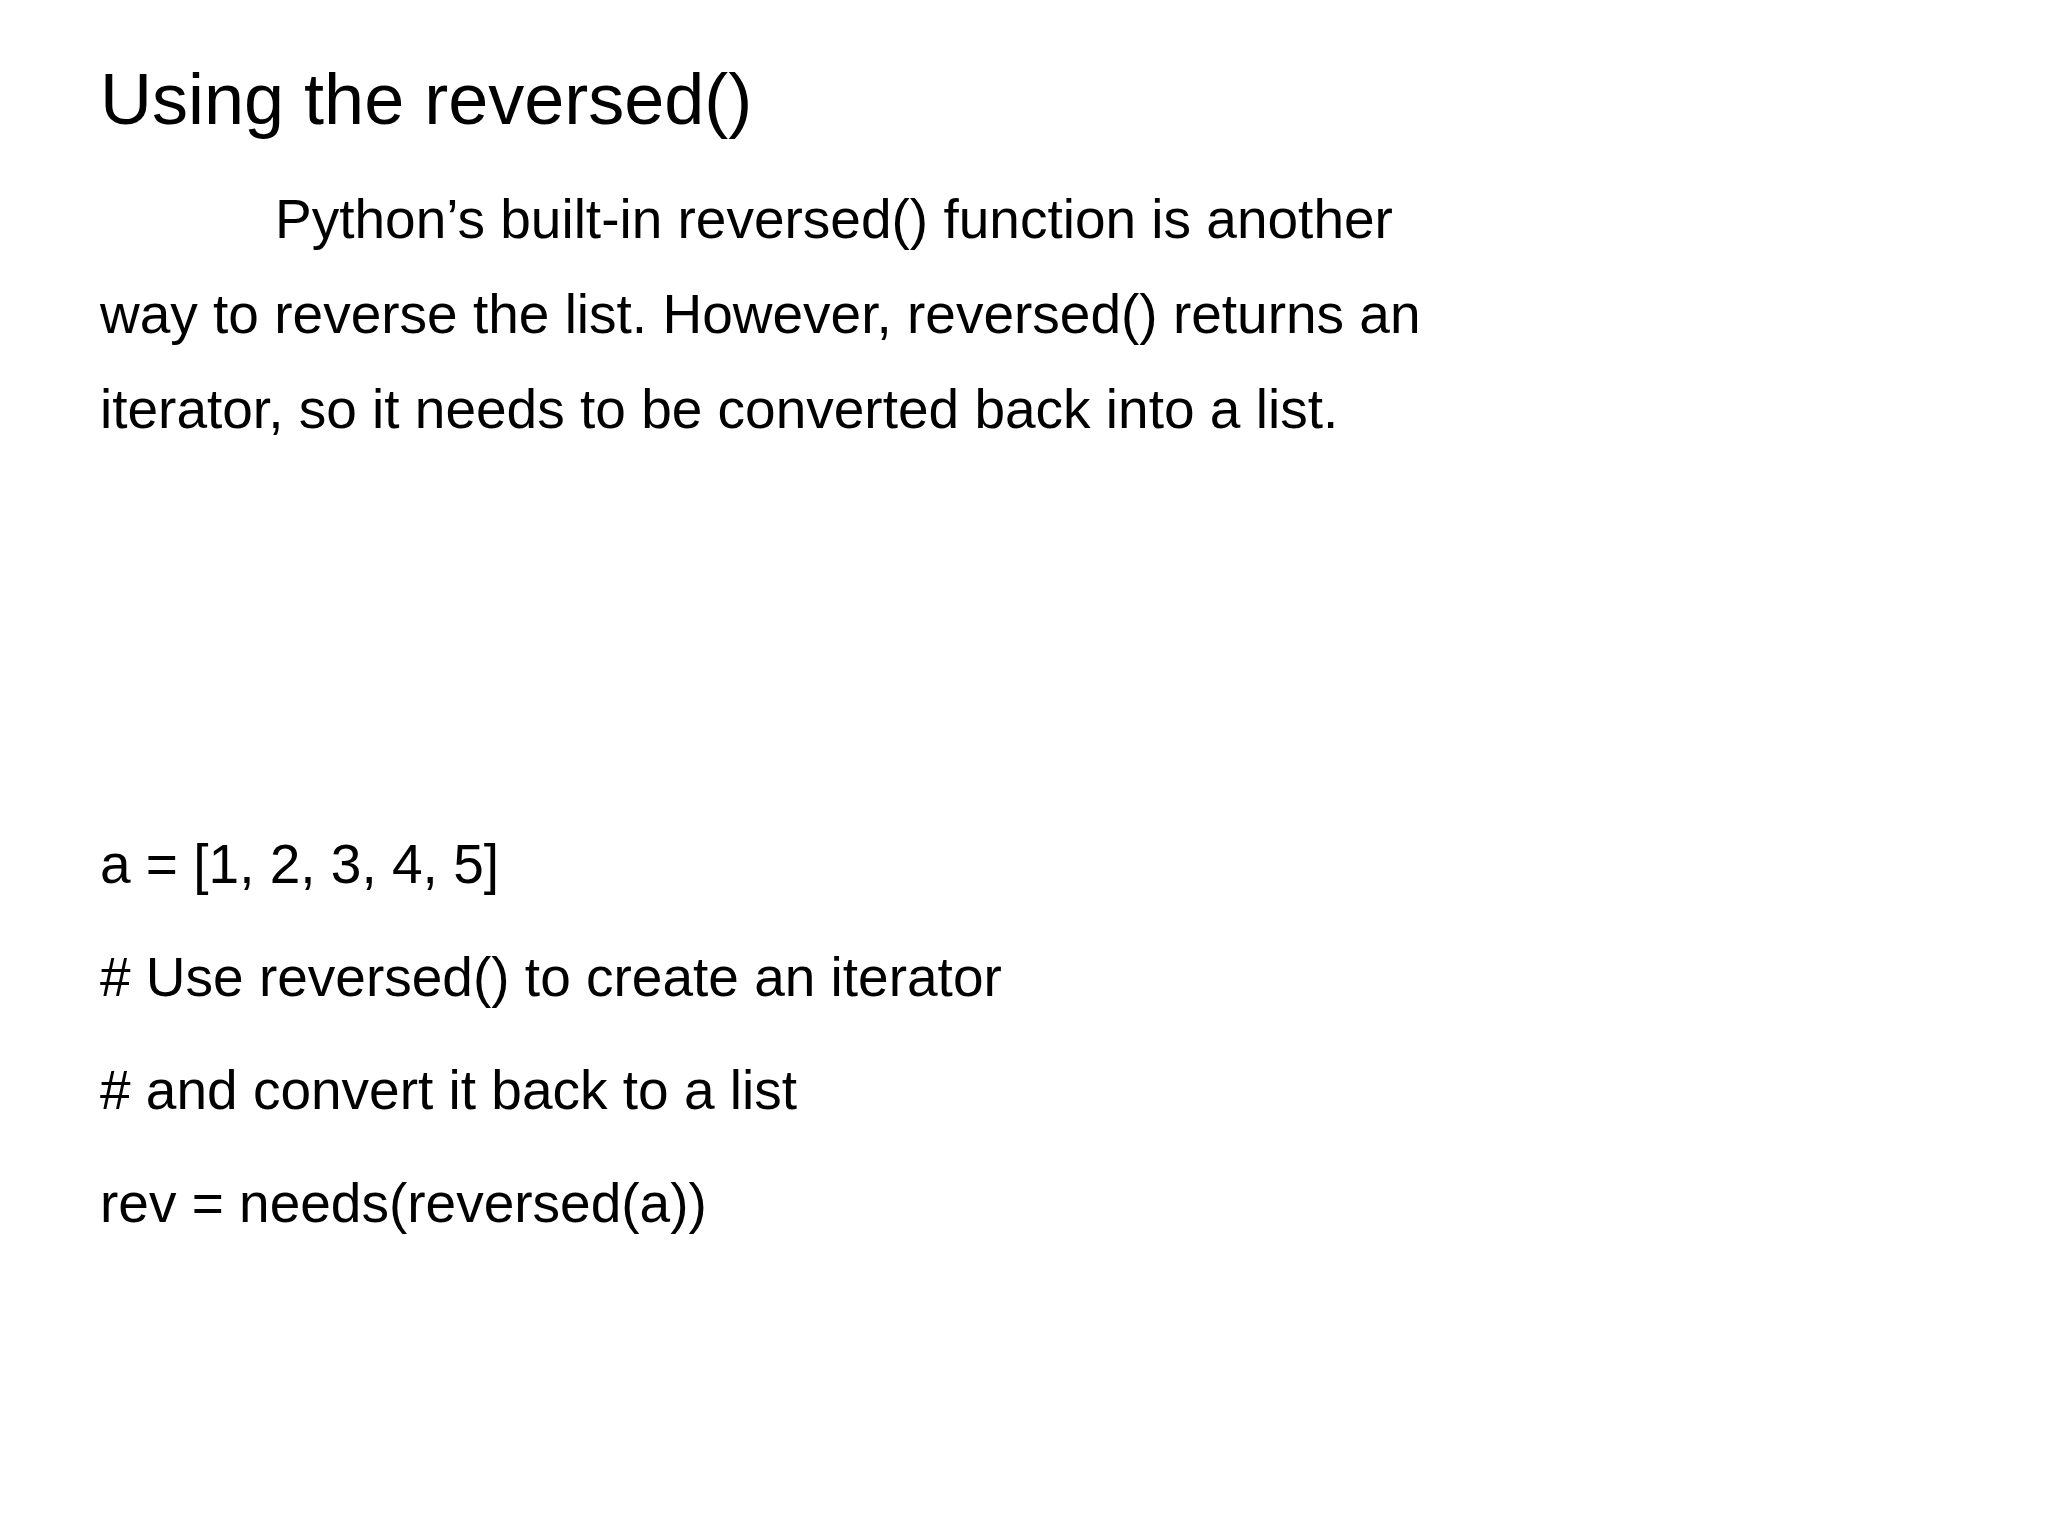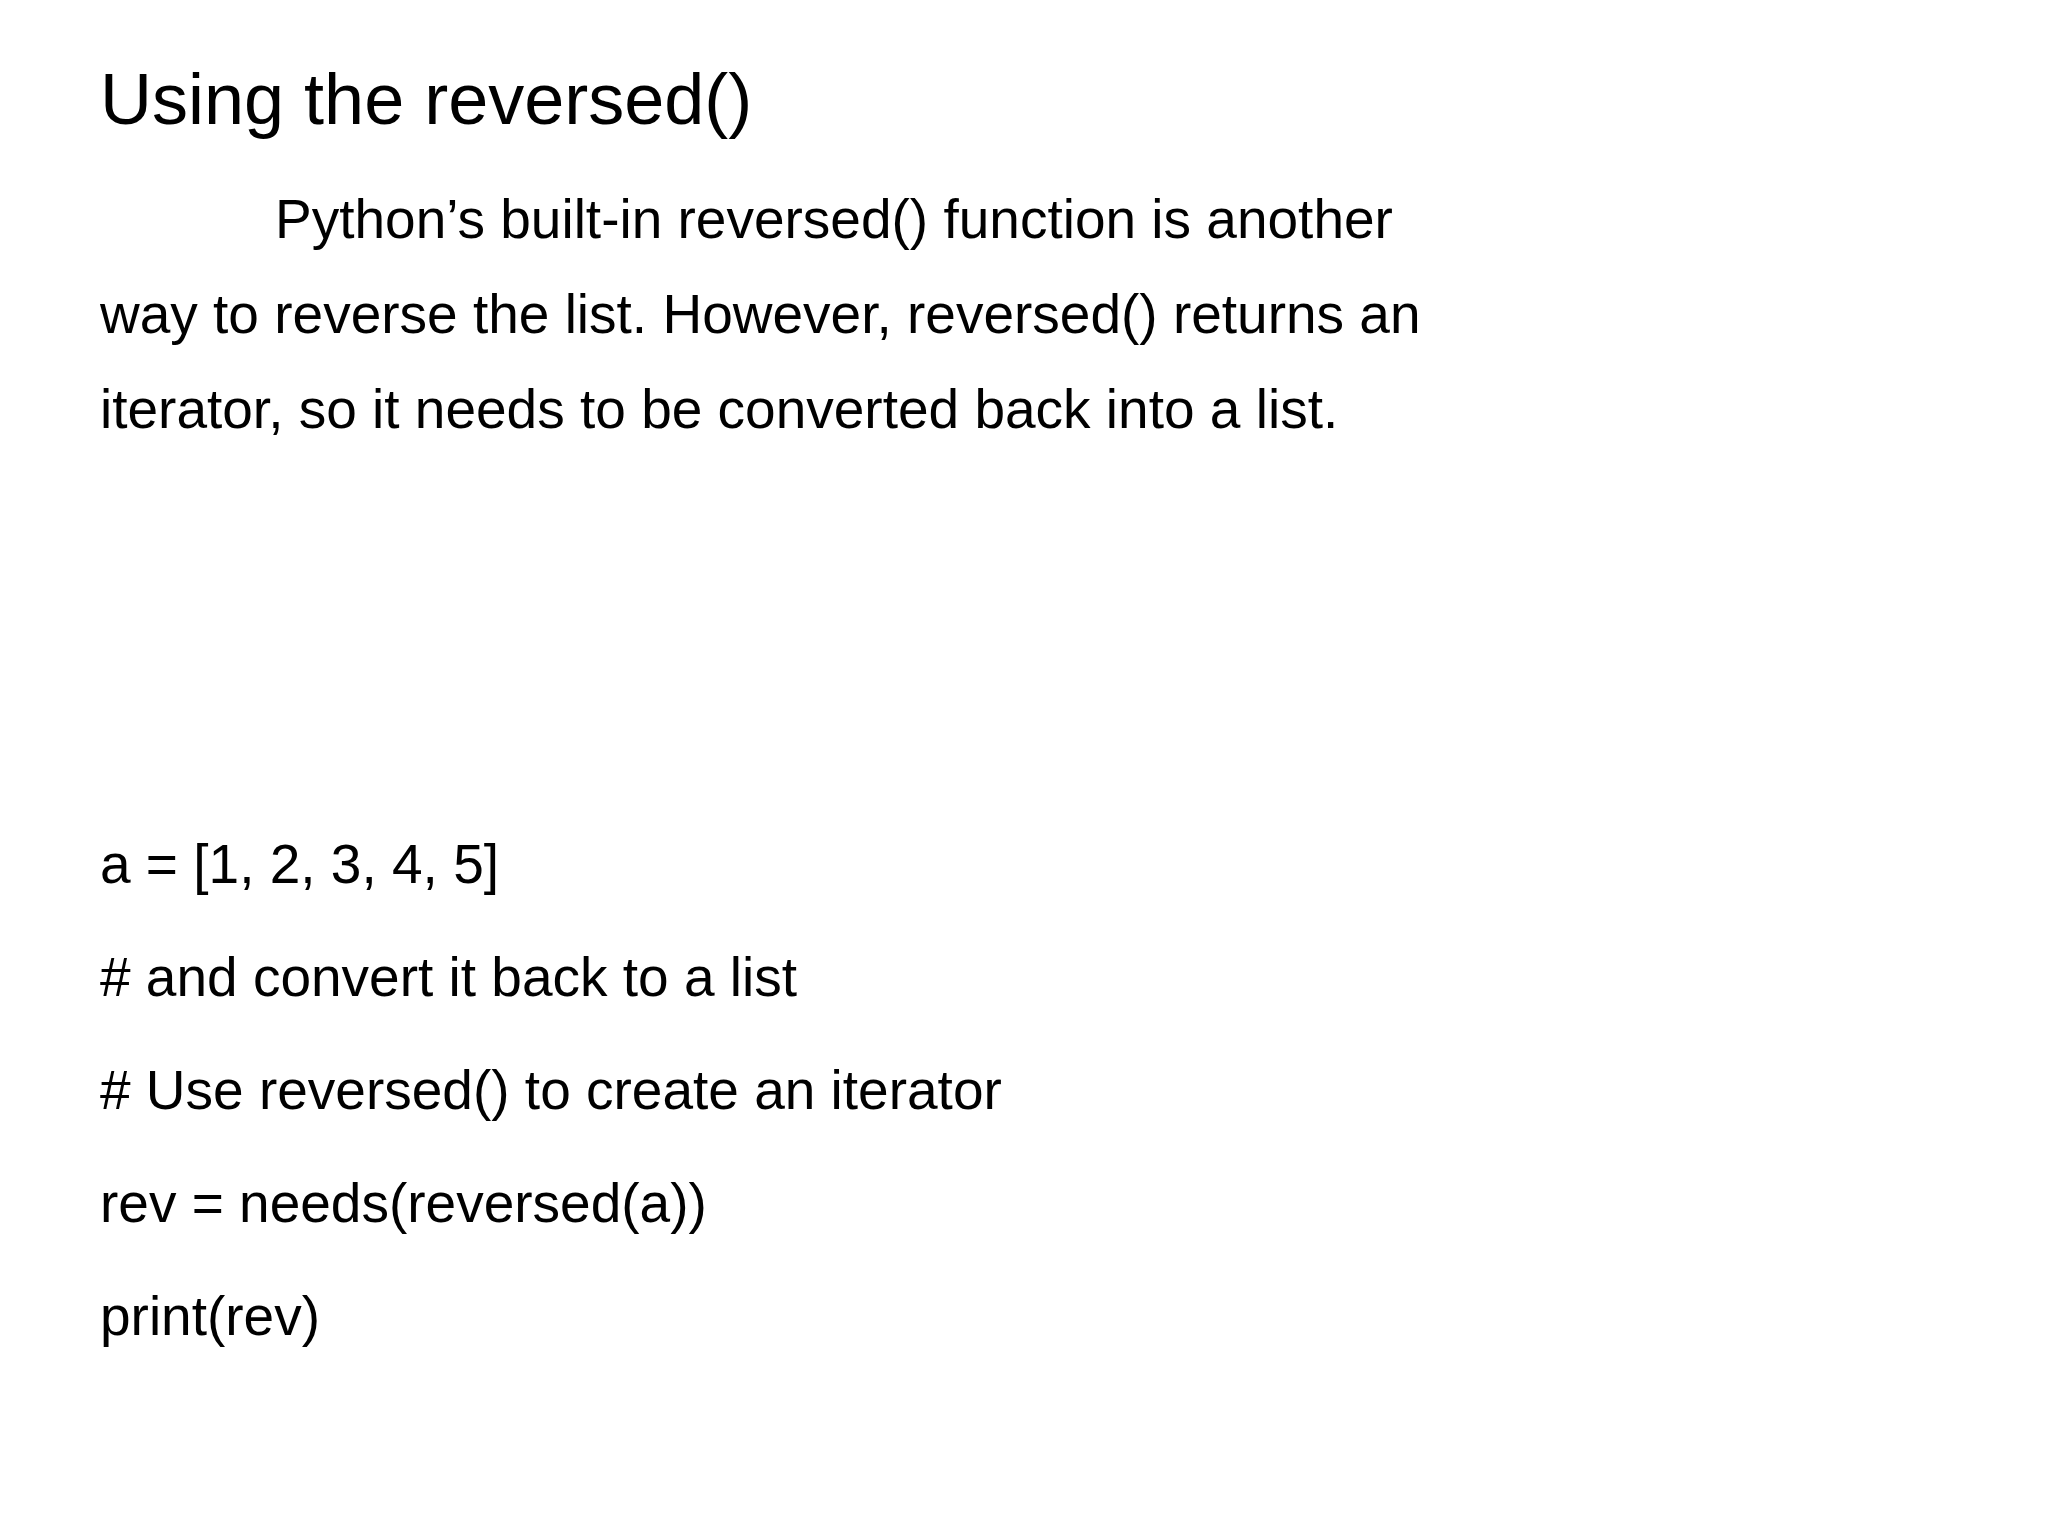--- a/index.html
+++ b/index.html
@@ -50,19 +50,18 @@
 <div class="slide">
 
   <h1 class="slide-title">Using the reversed()</h1>
 
   <p class="body-paragraph">Python’s built-in reversed() function is another
 way to reverse the list. However, reversed() returns an
 iterator, so it needs to be converted back into a list.</p>
 
   <div class="code-block">
     <p class="code-line">a = [1, 2, 3, 4, 5]</p>
+    <p class="code-line"># Use reversed() to create an iterator</p>
     <p class="code-line"># and convert it back to a list</p>
-    <p class="code-line"># Use reversed() to create an iterator</p>
     <p class="code-line">rev = needs(reversed(a))</p>
-    <p class="code-line">print(rev)</p>
   </div>
 
 </div>
 
 </body></html>

